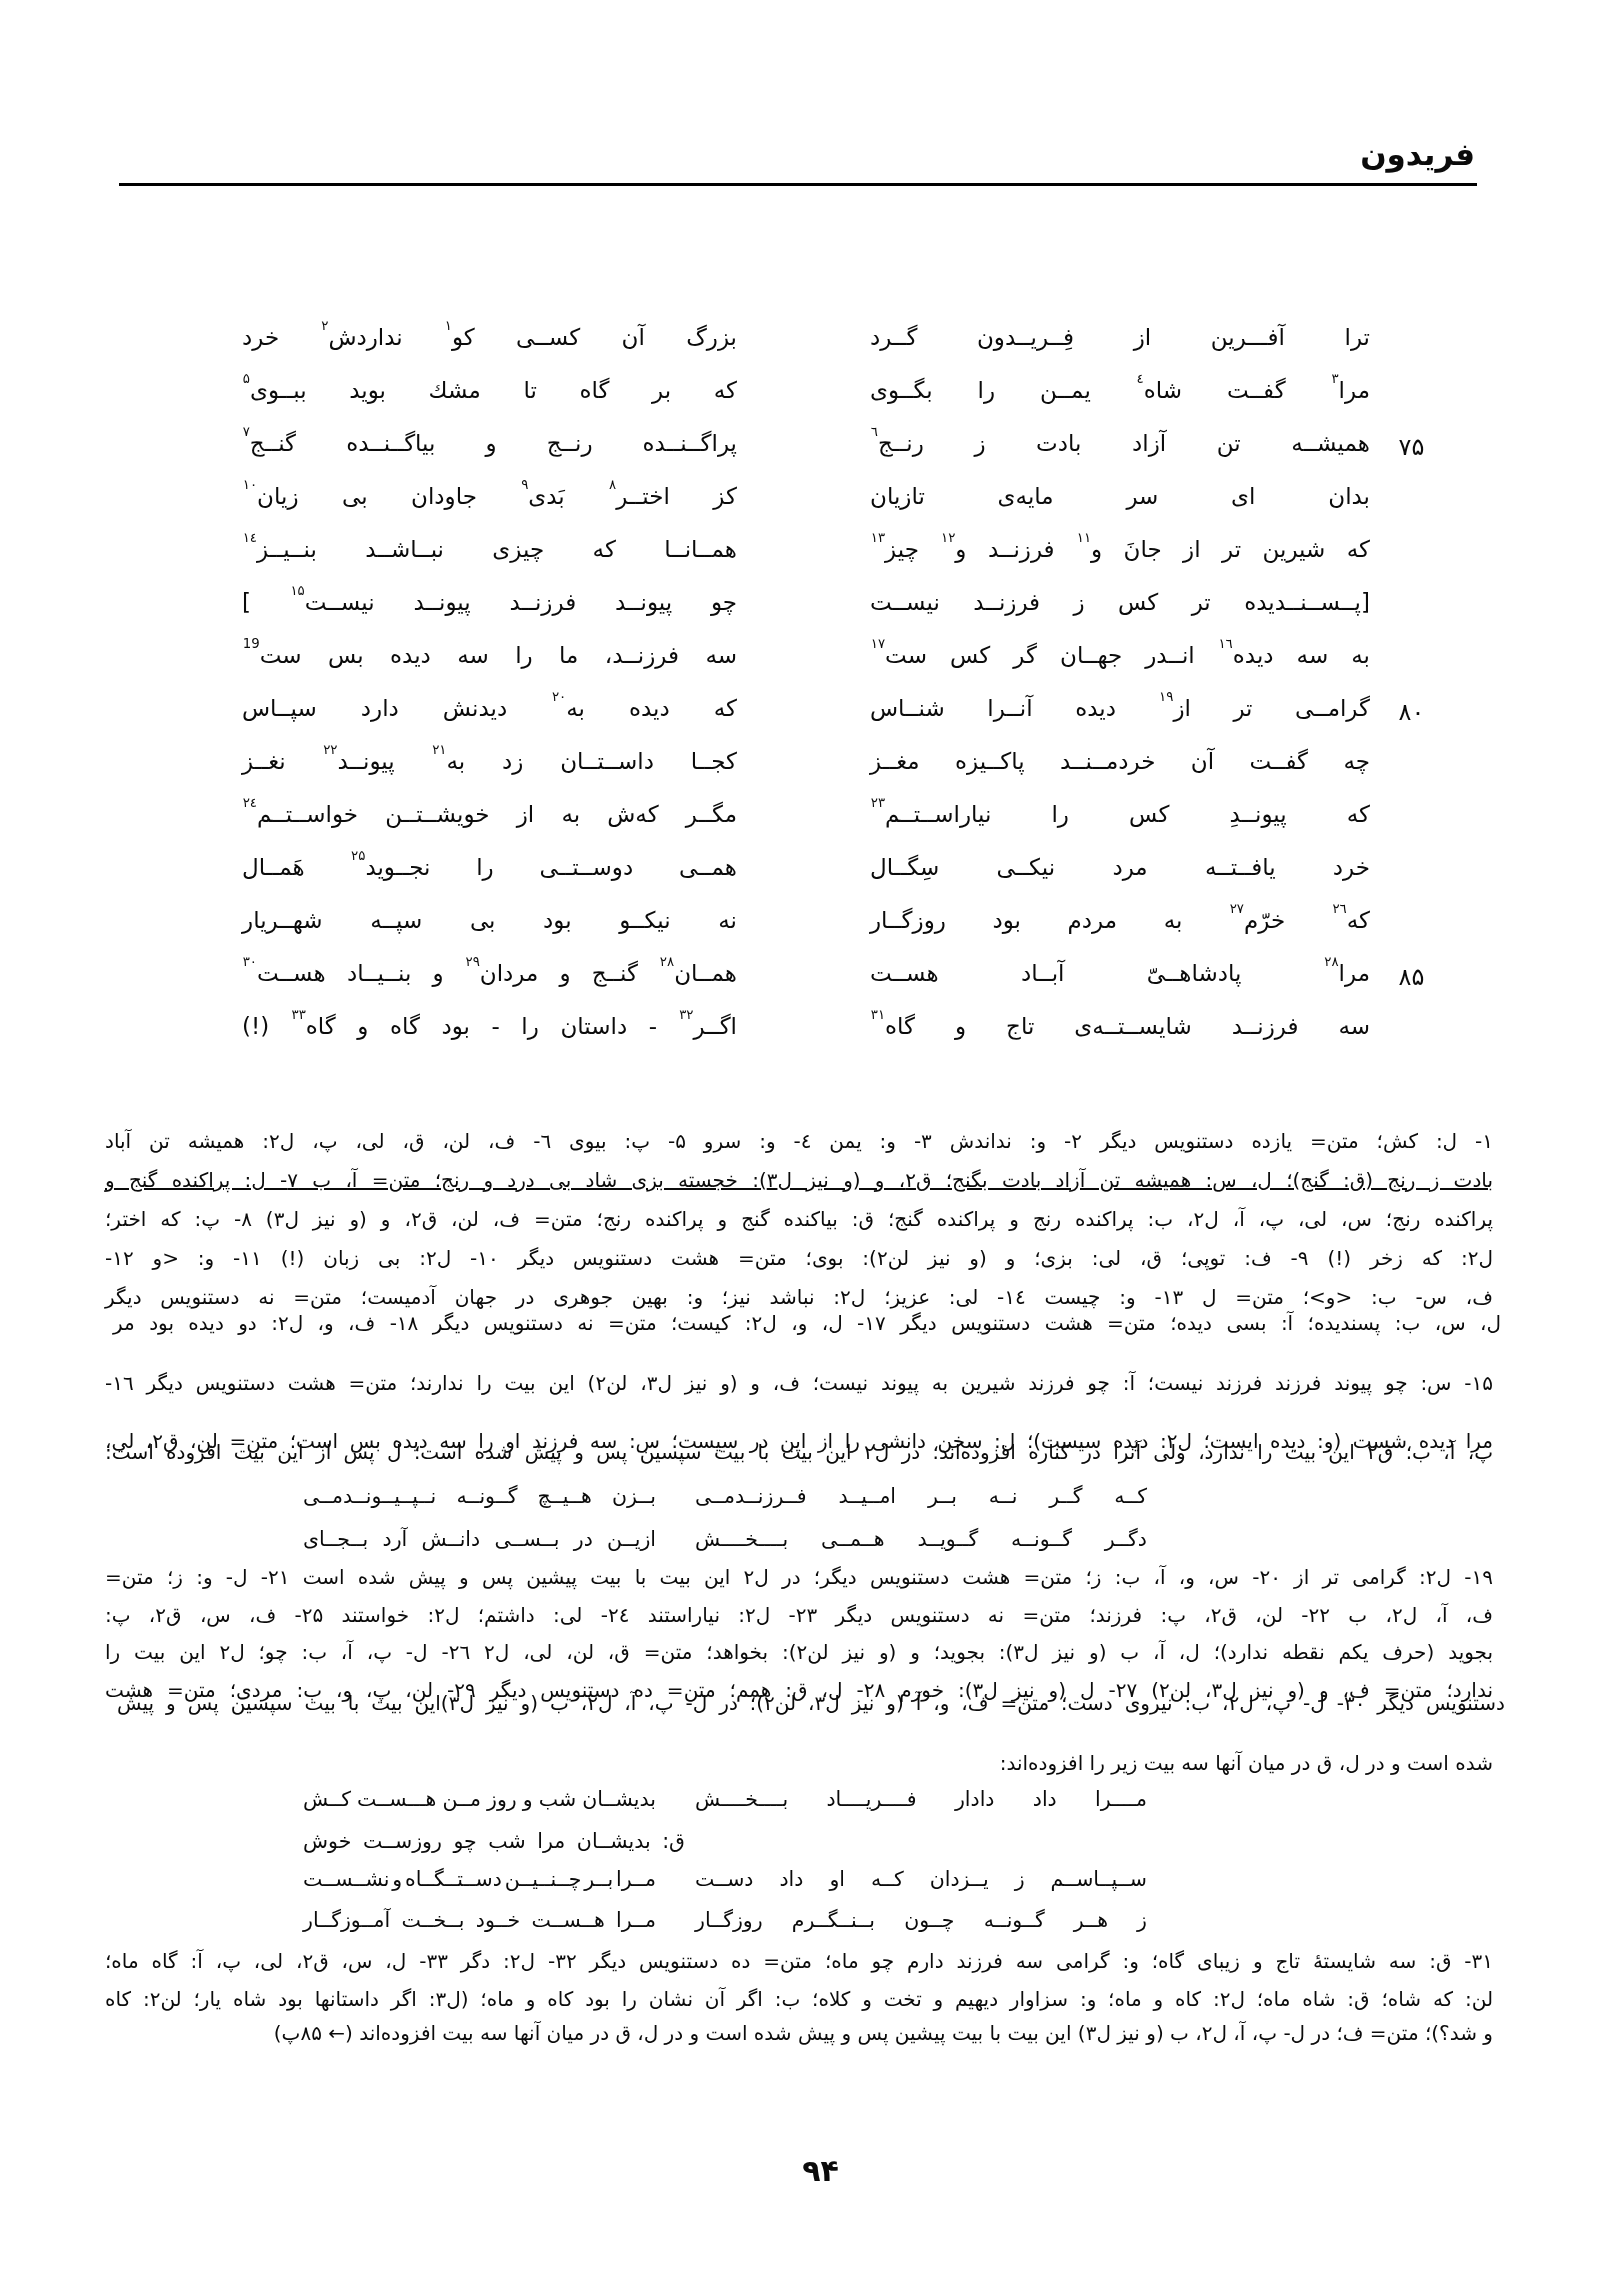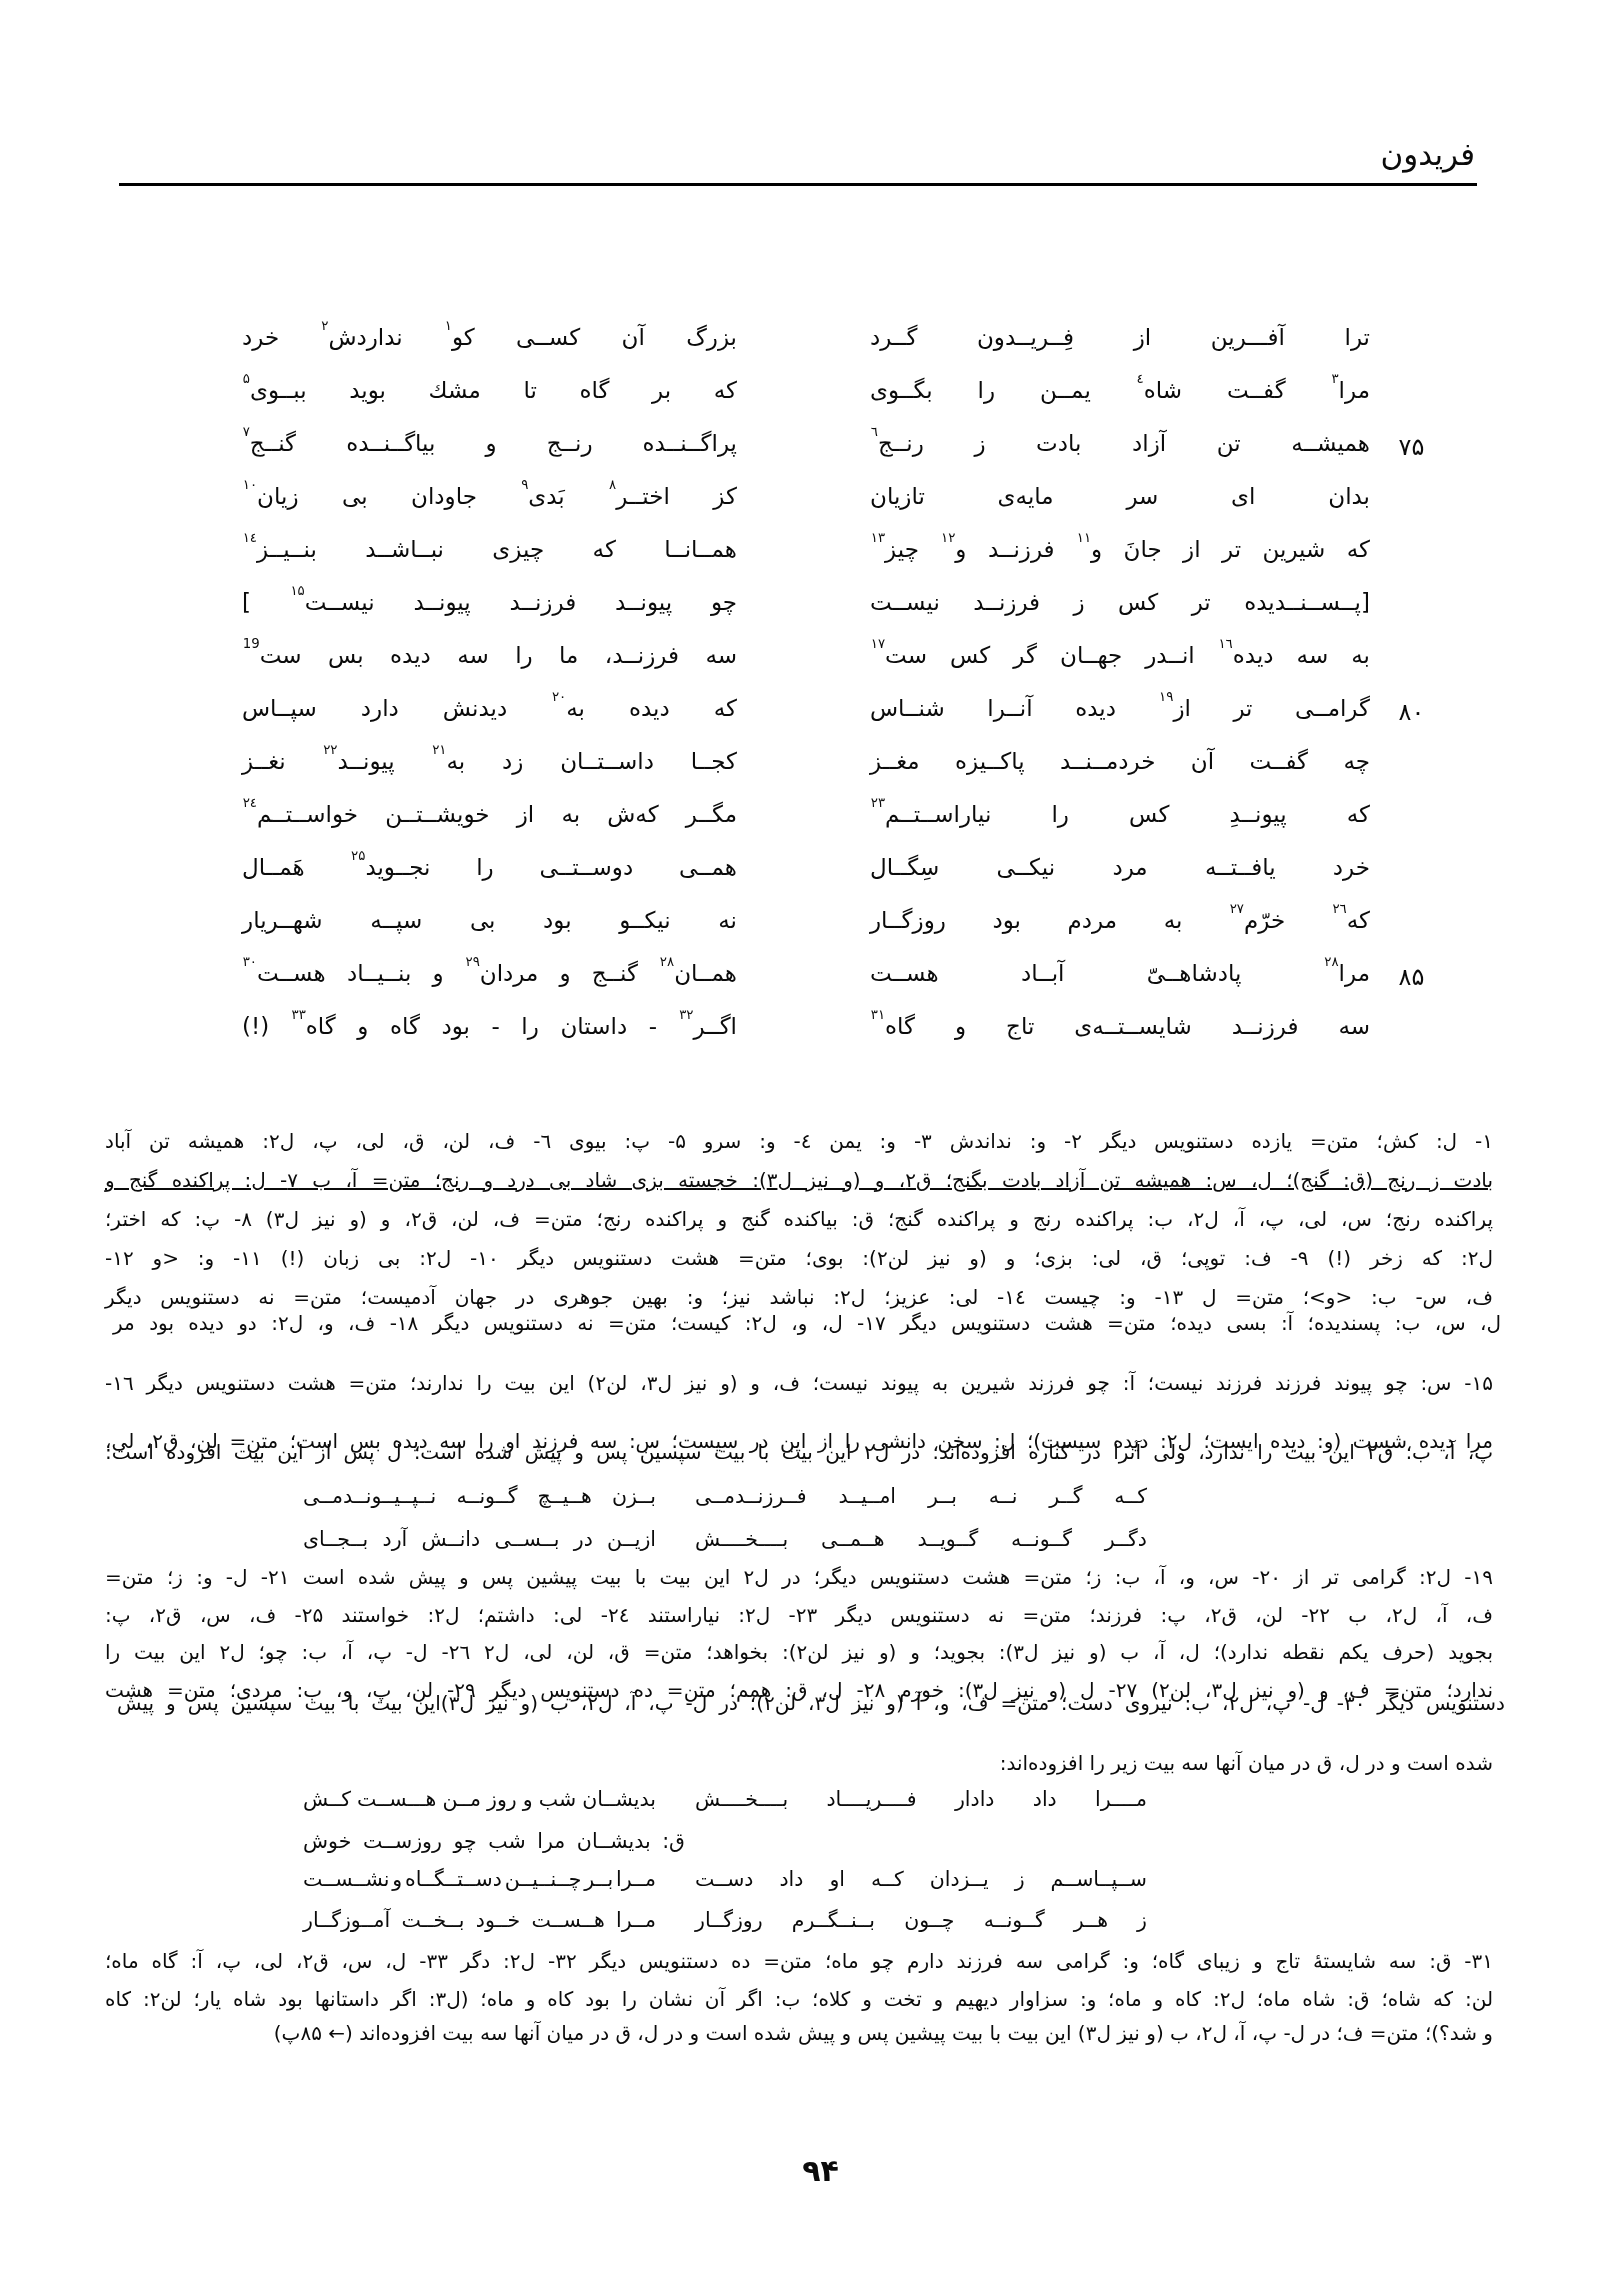--- a/index.html
+++ b/index.html
@@ -1,21 +1,21 @@
 <!DOCTYPE html>
 <html lang="fa" dir="rtl" style="font-size:11.3px"><head>
 <meta charset="utf-8">
 <style>
   html,body{margin:0;padding:0;background:#ffffff;}
   .page{
     position:relative;width:1610px;height:2295px;background:#ffffff;
     font-family:"DejaVu Sans",sans-serif;color:#0b0b0b;direction:rtl;overflow:hidden;
   }
   .title{
-    position:absolute;top:136px;right:134px;font-size:31px;font-weight:normal;letter-spacing:0.7px;
+    position:absolute;top:136px;right:134px;font-size:31px;font-weight:bold;letter-spacing:0.7px;
   }
   .rule{position:absolute;top:183px;left:120px;width:1358px;height:2.8px;background:#000;}
   
   .verse-row{position:absolute;left:0;width:1610px;height:49px;font-size:23px;}
   .vnum{position:absolute;left:1384px;top:2.8px;width:57px;text-align:center;font-size:24px;}
   .hemi{position:absolute;top:0;display:flex;justify-content:space-between;direction:rtl;white-space:nowrap;}
   .hemi.right{left:871px;width:500px;}
   .hemi.left{left:243px;width:495px;}
   .w{display:inline-block;}
   sup.fn{font-size:0.58em;line-height:0;position:relative;top:-0.45em;margin-left:0.7px;}

